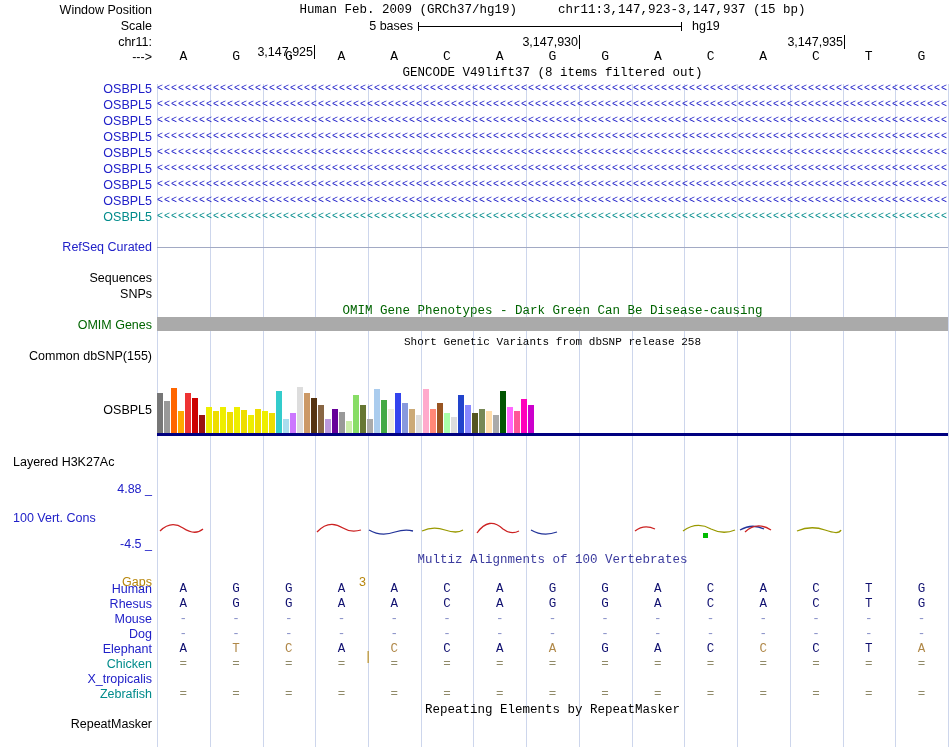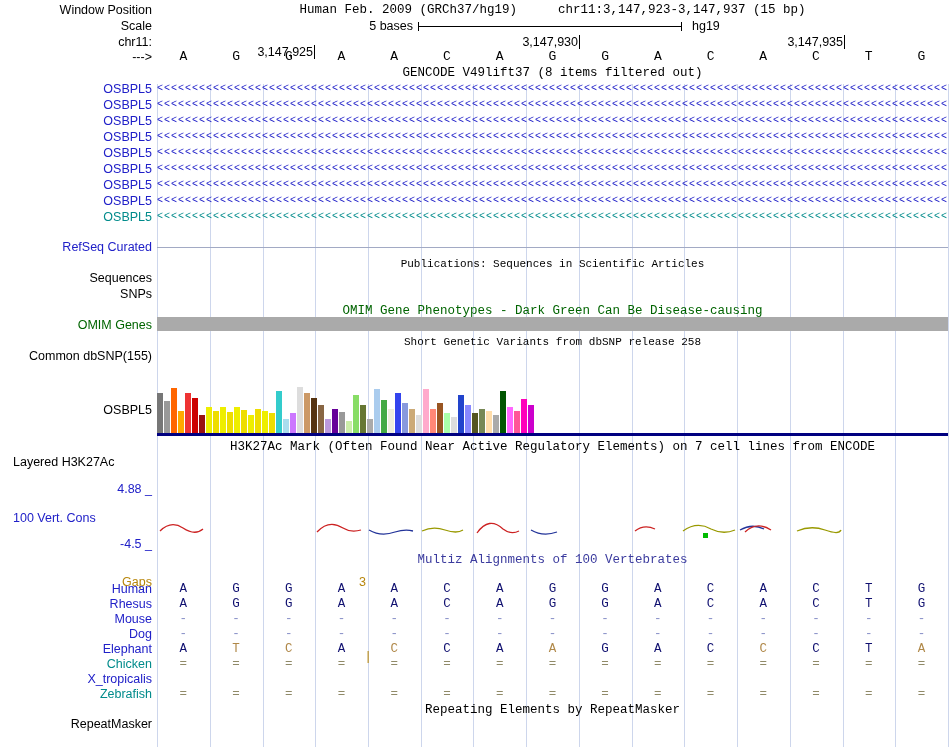--- a/index.html
+++ b/index.html
@@ -105,21 +105,20 @@
   <div class="label gene-blue" style="top:178px">OSBPL5</div>
   <div class="content arrows gene-blue" style="top:178px">&lt;&lt;&lt;&lt;&lt;&lt;&lt;&lt;&lt;&lt;&lt;&lt;&lt;&lt;&lt;&lt;&lt;&lt;&lt;&lt;&lt;&lt;&lt;&lt;&lt;&lt;&lt;&lt;&lt;&lt;&lt;&lt;&lt;&lt;&lt;&lt;&lt;&lt;&lt;&lt;&lt;&lt;&lt;&lt;&lt;&lt;&lt;&lt;&lt;&lt;&lt;&lt;&lt;&lt;&lt;&lt;&lt;&lt;&lt;&lt;&lt;&lt;&lt;&lt;&lt;&lt;&lt;&lt;&lt;&lt;&lt;&lt;&lt;&lt;&lt;&lt;&lt;&lt;&lt;&lt;&lt;&lt;&lt;&lt;&lt;&lt;&lt;&lt;&lt;&lt;&lt;&lt;&lt;&lt;&lt;&lt;&lt;&lt;&lt;&lt;&lt;&lt;&lt;&lt;&lt;&lt;&lt;&lt;&lt;&lt;&lt;&lt;&lt;&lt;&lt;&lt;&lt;&lt;&lt;&lt;&lt;&lt;&lt;&lt;&lt;&lt;&lt;&lt;&lt;&lt;&lt;&lt;&lt;&lt;&lt;&lt;&lt;&lt;&lt;&lt;&lt;&lt;&lt;&lt;&lt;&lt;&lt;&lt;&lt;&lt;</div>
   <div class="label gene-blue" style="top:194px">OSBPL5</div>
   <div class="content arrows gene-blue" style="top:194px">&lt;&lt;&lt;&lt;&lt;&lt;&lt;&lt;&lt;&lt;&lt;&lt;&lt;&lt;&lt;&lt;&lt;&lt;&lt;&lt;&lt;&lt;&lt;&lt;&lt;&lt;&lt;&lt;&lt;&lt;&lt;&lt;&lt;&lt;&lt;&lt;&lt;&lt;&lt;&lt;&lt;&lt;&lt;&lt;&lt;&lt;&lt;&lt;&lt;&lt;&lt;&lt;&lt;&lt;&lt;&lt;&lt;&lt;&lt;&lt;&lt;&lt;&lt;&lt;&lt;&lt;&lt;&lt;&lt;&lt;&lt;&lt;&lt;&lt;&lt;&lt;&lt;&lt;&lt;&lt;&lt;&lt;&lt;&lt;&lt;&lt;&lt;&lt;&lt;&lt;&lt;&lt;&lt;&lt;&lt;&lt;&lt;&lt;&lt;&lt;&lt;&lt;&lt;&lt;&lt;&lt;&lt;&lt;&lt;&lt;&lt;&lt;&lt;&lt;&lt;&lt;&lt;&lt;&lt;&lt;&lt;&lt;&lt;&lt;&lt;&lt;&lt;&lt;&lt;&lt;&lt;&lt;&lt;&lt;&lt;&lt;&lt;&lt;&lt;&lt;&lt;&lt;&lt;&lt;&lt;&lt;&lt;&lt;&lt;&lt;</div>
   <div class="label gene-teal" style="top:210px">OSBPL5</div>
   <div class="content arrows gene-teal" style="top:210px">&lt;&lt;&lt;&lt;&lt;&lt;&lt;&lt;&lt;&lt;&lt;&lt;&lt;&lt;&lt;&lt;&lt;&lt;&lt;&lt;&lt;&lt;&lt;&lt;&lt;&lt;&lt;&lt;&lt;&lt;&lt;&lt;&lt;&lt;&lt;&lt;&lt;&lt;&lt;&lt;&lt;&lt;&lt;&lt;&lt;&lt;&lt;&lt;&lt;&lt;&lt;&lt;&lt;&lt;&lt;&lt;&lt;&lt;&lt;&lt;&lt;&lt;&lt;&lt;&lt;&lt;&lt;&lt;&lt;&lt;&lt;&lt;&lt;&lt;&lt;&lt;&lt;&lt;&lt;&lt;&lt;&lt;&lt;&lt;&lt;&lt;&lt;&lt;&lt;&lt;&lt;&lt;&lt;&lt;&lt;&lt;&lt;&lt;&lt;&lt;&lt;&lt;&lt;&lt;&lt;&lt;&lt;&lt;&lt;&lt;&lt;&lt;&lt;&lt;&lt;&lt;&lt;&lt;&lt;&lt;&lt;&lt;&lt;&lt;&lt;&lt;&lt;&lt;&lt;&lt;&lt;&lt;&lt;&lt;&lt;&lt;&lt;&lt;&lt;&lt;&lt;&lt;&lt;&lt;&lt;&lt;&lt;&lt;&lt;&lt;</div>
 
   <div class="label blue" style="top:240px">RefSeq Curated</div>
   <div class="track-line" style="top:247px"></div>
 
-  <div class="content center small" style="top:257px">Publications: Sequences in Scientific Articles</div>
   <div class="label" style="top:271px">Sequences</div>
   <div class="label" style="top:287px">SNPs</div>
 
   <div class="content center green" style="top:304px">OMIM Gene Phenotypes - Dark Green Can Be Disease-causing</div>
   <div class="label green" style="top:318px">OMIM Genes</div>
   <div class="omim-bar" style="top:317px"></div>
 
   <div class="content center small" style="top:335px">Short Genetic Variants from dbSNP release 258</div>
   <div class="label" style="top:349px">Common dbSNP(155)</div>
 
@@ -175,21 +174,20 @@
       <div class="bar" style="height: 22px; background: rgb(255, 221, 170);"></div>
       <div class="bar" style="height: 18px; background: rgb(170, 170, 170);"></div>
       <div class="bar" style="height: 42px; background: rgb(0, 85, 0);"></div>
       <div class="bar" style="height: 26px; background: rgb(255, 102, 255);"></div>
       <div class="bar" style="height: 22px; background: rgb(255, 85, 153);"></div>
       <div class="bar" style="height: 34px; background: rgb(255, 0, 187);"></div>
       <div class="bar" style="height: 28px; background: rgb(204, 0, 204);"></div>
     </div>
   <div class="gtex-baseline" style="top:433px"></div>
 
-  <div class="content center" style="top:440px">H3K27Ac Mark (Often Found Near Active Regulatory Elements) on 7 cell lines from ENCODE</div>
   <div class="label left" style="top:455px">Layered H3K27Ac</div>
 
   <div class="label blue" style="top:482px">4.88 _</div>
   <div class="label left blue" style="top:511px">100 Vert. Cons</div>
   <div class="abs" style="top:505px;left:157px">
     <svg width="791" height="45" viewBox="0 0 791 45" fill="none" stroke-width="1.3">
       <path d="M3,26 Q14,15 26,23 T46,24" stroke="#cc2222"></path>
       <path d="M160,27 Q172,14 186,23 Q194,28 204,25" stroke="#cc2222"></path>
       <path d="M212,25 Q224,32 238,27 Q248,24 256,26" stroke="#223399"></path>
       <path d="M265,26 Q276,21 288,25 T306,25" stroke="#999900"></path>

